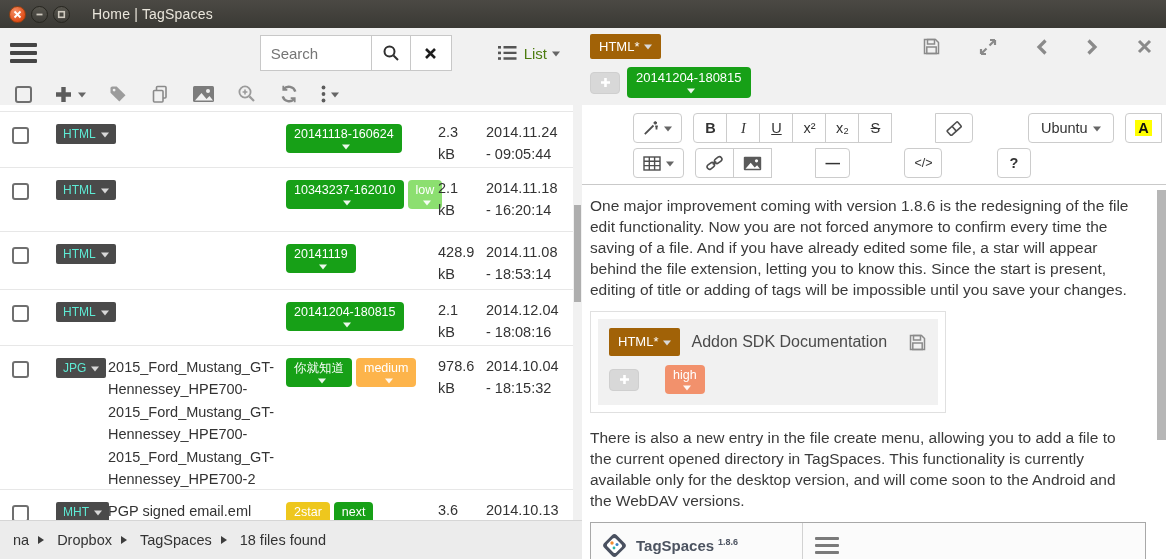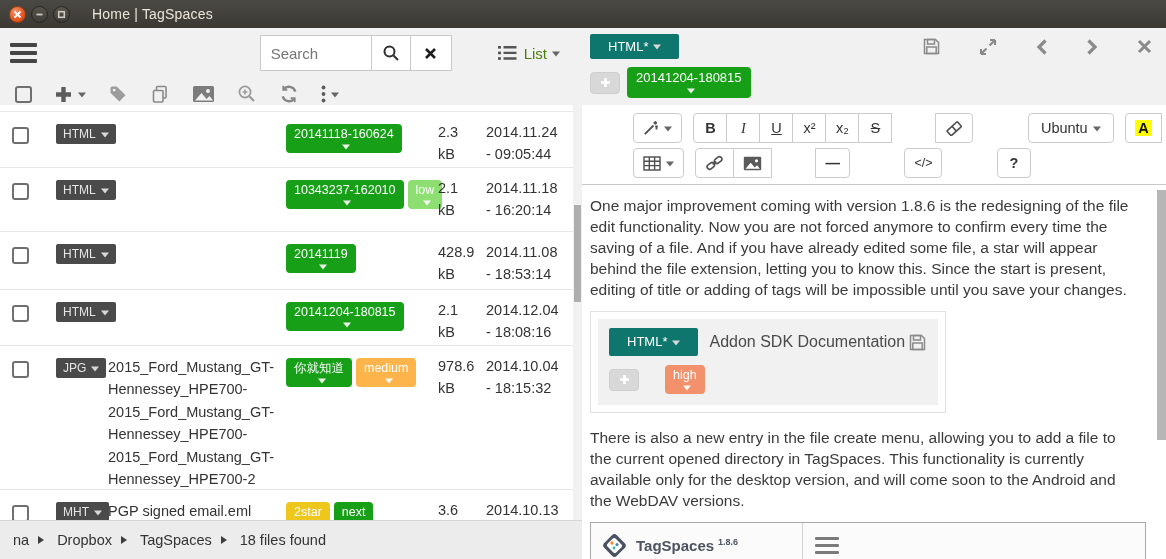--- a/index.html
+++ b/index.html
@@ -40,37 +40,37 @@
   .file-row{display:flex;border-top:1px solid #e7e7e7;box-sizing:border-box;padding:10px 0 0 12px;}
   .file-row.r1{height:56px;} .file-row.r2{height:64px;} .file-row.r3{height:58px;}
   .file-row.r4{height:56px;} .file-row.r5{height:144px;} .file-row.r6{height:80px;}
   .col-check{width:44px;flex:none;} .col-check .cb{margin-top:5px;}
   .col-ext{width:52px;flex:none;}
   .col-title{width:178px;flex:none;font-size:14.5px;color:#333;line-height:1.55;overflow-wrap:break-word;padding-right:6px;box-sizing:border-box;}
   .col-tags{width:152px;flex:none;display:flex;flex-wrap:wrap;align-content:flex-start;gap:5px 4px;padding-top:2px;}
   .col-tags.stack{flex-direction:column;align-items:flex-start;}
   .col-size{width:48px;flex:none;font-size:14.5px;color:#333;line-height:1.5;}
   .col-date{width:90px;flex:none;font-size:14.5px;color:#333;line-height:1.5;}
-  .ext{background:#4a4a4a;color:#e5e5e5;font-size:12px;padding:3px 7px;border-radius:2px;display:inline-flex;align-items:center;margin-top:2px;cursor:pointer;}
+  .ext{background:#4a4a4a;color:#5eead4;font-size:12px;padding:3px 7px;border-radius:2px;display:inline-flex;align-items:center;margin-top:2px;cursor:pointer;}
   .tag{display:inline-flex;align-items:center;color:#fff;font-size:12.5px;padding:2px 8px;border-radius:4px;line-height:16px;white-space:nowrap;cursor:pointer;flex-direction:column;}
   .tag .caret{border-top-color:rgba(255,255,255,.92);}
   .tg-green{background:#17a017;} .tg-lgreen{background:#8cdf70;} .tg-orange{background:#fdb44b;}
   .tg-salmon{background:#f2916c;margin-left:19px;} .tg-gold{background:#eec71d;}
 
   .lp-scrollbar{position:absolute;top:77px;bottom:39px;right:0;width:9px;background:#f1f1f1;}
   .lp-thumb{position:absolute;top:100px;right:1px;width:7px;height:97px;background:#aeaeae;}
 
   .breadcrumb-bar{position:absolute;left:0;bottom:0;width:582px;height:39px;background:#ececec;border-top:1px solid #d6d6d6;display:flex;align-items:center;padding-left:13px;box-sizing:border-box;font-size:14.5px;color:#333;}
   .bc-sep{width:0;height:0;border:4px solid transparent;border-left:6px solid #3d3d3d;margin:0 9px;}
   .bc-item{cursor:pointer;}
 
   
   .rp-header{height:77px;background:#f1f1f1;box-sizing:border-box;padding:6px 14px 0 8px;flex:none;}
   .rp-h-row1{display:flex;align-items:center;}
-  .ext-lg{background:#0f766e;color:#fff;font-size:13px;padding:5px 18px;border-radius:2px;display:inline-flex;align-items:center;cursor:pointer;}
+  .ext-lg{background:#a16207;color:#fff;font-size:13px;padding:5px 9px;border-radius:2px;display:inline-flex;align-items:center;cursor:pointer;}
   .rp-icons{display:flex;align-items:center;}
   .rp-icons .hbtn{margin-left:38px;cursor:pointer;display:flex;align-items:center;}
   .rp-h-row2{display:flex;align-items:center;margin-top:8px;}
   .plus-btn{width:30px;height:22px;background:#d8d8d8;border:1px solid #cfcfcf;border-radius:4px;display:flex;align-items:center;justify-content:center;box-sizing:border-box;margin-right:7px;cursor:pointer;}
 
   
   .rp-toolbar{background:#fff;border-bottom:1px solid #c9c9c9;padding:8px 0 1px 8px;flex:none;}
   .tb-row{white-space:nowrap;margin-bottom:5px;}
   .group{display:inline-flex;margin-right:7px;vertical-align:top;}
   .btn{background:#fff;border:1px solid #ccc;height:30px;min-width:34px;display:inline-flex;align-items:center;justify-content:center;padding:0 9px;font-size:14.5px;color:#333;box-sizing:border-box;cursor:pointer;font-family:inherit;}

